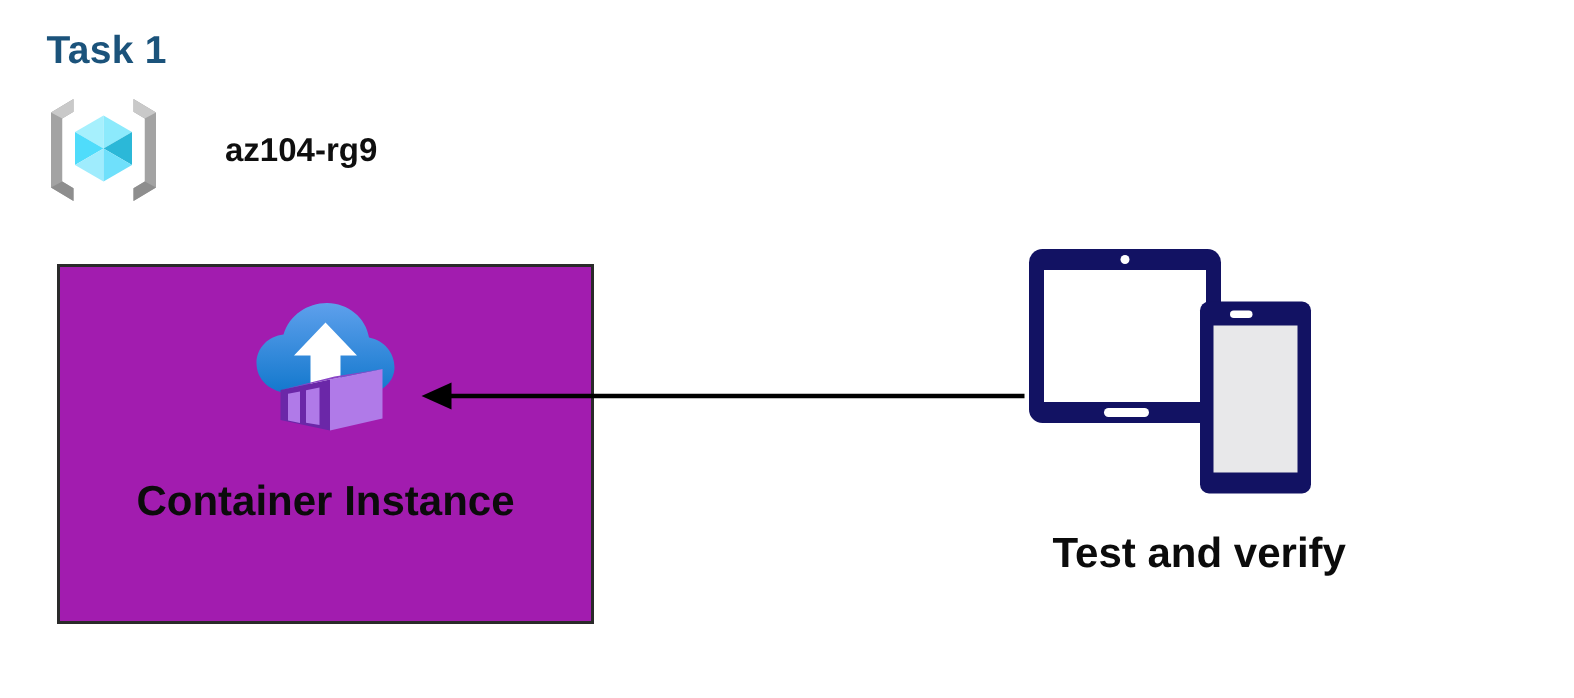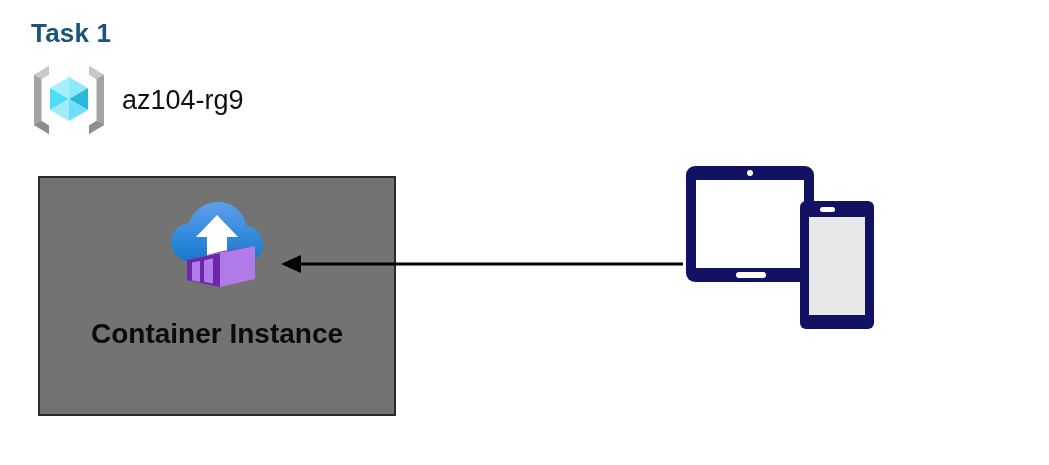--- a/index.html
+++ b/index.html
@@ -35,35 +35,36 @@
   #rg-row {
     position: absolute;
     left: 30px;
     top: 64px;
     display: flex;
     align-items: center;
     gap: 14px;
   }
   #rg-icon { width: 78px; height: 72px; display: block; }
   #rg-name {
-    font-size: 27px;
-    font-weight: normal;
+    font-size: 22px;
+    font-weight: bold;
     color: #0f0f0f;
     white-space: nowrap;
+    margin-left: 28px;
   }
 
   
   #ci-card {
     position: absolute;
     box-sizing: border-box;
     left: 38px;
     top: 176px;
     width: 358px;
     height: 240px;
-    background: #737373;
+    background: #a21caf;
     border: 2px solid #2a2a2a;
   }
   #ci-icon {
     position: absolute;
     left: 50%;
     transform: translateX(-50%);
     top: 21px;
     width: 100px;
     height: 92px;
     display: block;
@@ -196,20 +197,21 @@
       <rect x="14" y="18" width="108" height="88" fill="#ffffff"></rect>
       <circle cx="68" cy="11" r="3" fill="#ffffff"></circle>
       <rect x="54" y="110" width="30" height="6" rx="3" ry="3" fill="#ffffff"></rect>
 
       <rect x="118" y="39" width="74" height="128" rx="6" ry="6" fill="#121263"></rect>
       <rect x="127" y="55" width="56" height="98" fill="#e8e8ea"></rect>
       <rect x="138" y="45" width="15" height="5" rx="2.5" ry="2.5" fill="#ffffff"></rect>
     </svg>
   </span>
 
+  <div id="verify-label">Test and verify</div>
 
   
   <span>
     <svg id="connector-arrow" viewBox="0 0 410 30" xmlns="http://www.w3.org/2000/svg">
       <line x1="22" y1="14" x2="408" y2="14" stroke="#000000" stroke-width="3"></line>
       <path d="M6 14 L26 5 L26 23 Z" fill="#000000"></path>
     </svg>
   </span>
 
 </div>

